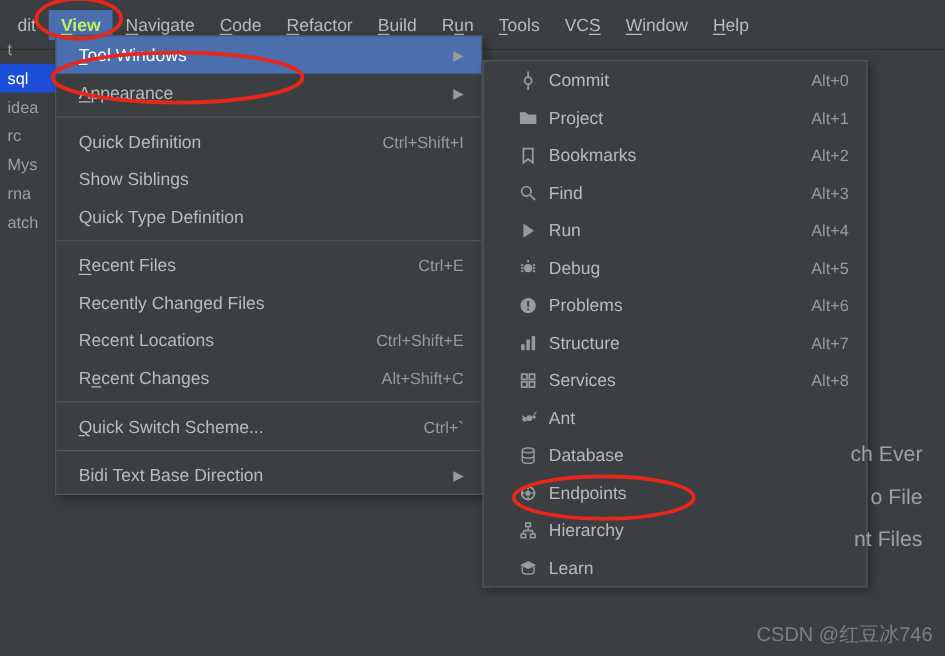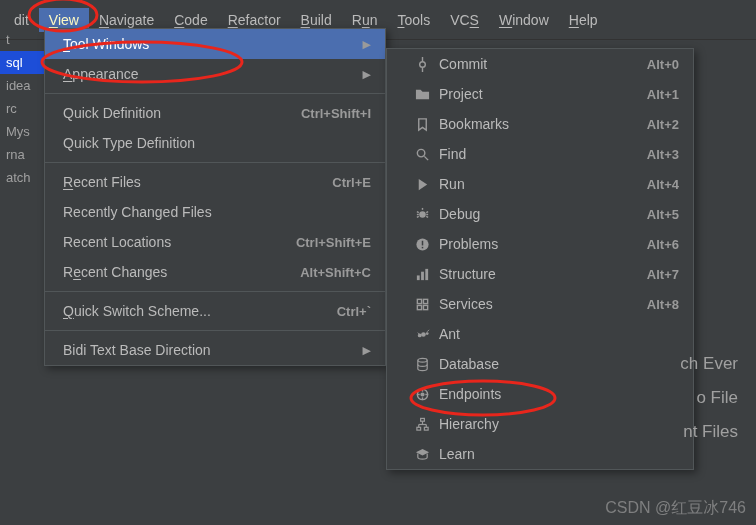--- a/index.html
+++ b/index.html
@@ -1,29 +1,29 @@
 <!DOCTYPE html>
 <html><head>
 <meta charset="utf-8">
 <style>
   * { margin:0; padding:0; box-sizing:border-box; font-family:"Segoe UI",Arial,sans-serif; }
   body { width:756px; height:525px; background:#3c3f41; color:#bbbbbb; font-size:14px; overflow:hidden; position:relative; }
   .menubar { height:40px; background:#3c3f41; display:flex; align-items:center; padding-left:4px; border-bottom:1px solid #323232; }
   .menubar .mi { padding:4px 10px; color:#bbbbbb; position:relative; }
-  .menubar .mi.open { background:#4b6eaf; color:#fef9c3; }
+  .menubar .mi.open { background:#4b6eaf; color:#bef264;font-weight:bold; }
   .und { text-decoration:underline; text-underline-offset:2px; }
   .left-strip { position:absolute; left:0; top:28px; width:44px; color:#a0a0a0; font-size:13px; }
   .left-strip div { padding:4px 6px; }
   .left-strip .sel { background:#1d4ed8; color:#fff; }
   .dropdown { position:absolute; left:44px; top:28px; width:342px; background:#3c3f41; border:1px solid #515658; box-shadow:3px 3px 8px rgba(0,0,0,0.4); }
   .submenu { position:absolute; left:386px; top:48px; width:308px; background:#3c3f41; border:1px solid #515658; box-shadow:3px 3px 8px rgba(0,0,0,0.4); }
   .row { display:flex; align-items:center; height:30px; padding-left:18px; padding-right:14px; }
   .row.hl { background:#4b6eaf; color:#fff; }
   .row .lbl { flex:1; }
-  .row .sc { color:#9a9a9a; font-size:13px;font-weight:bold; }
+  .row .sc { color:#9a9a9a; font-size:13px; }
   .row .arrow { color:#9a9a9a; font-size:11px; margin-left:8px; }
   .sep { height:1px; background:#515658; margin:4px 0; }
   .submenu .row { padding-left:24px; }
   .ic { width:22px; display:flex; justify-content:center; color:#9a9a9a; font-size:14px; }
   .submenu .lbl { padding-left:6px; }
   .right-bg { position:absolute; right:0; top:340px; font-size:17px; color:#a0a0a0; }
   .right-bg div { margin:14px 12px; text-align:right; padding-right:6px; }
   .watermark { position:absolute; right:10px; bottom:6px; color:#9a9a9a; font-size:16px; opacity:0.7; }
   svg.ann { position:absolute; top:0; left:0; pointer-events:none; }
   .svgico { width:15px; height:15px; }
@@ -61,20 +61,23 @@
     <div class="row">
       <span class="lbl"><span class="und">A</span>ppearance</span>
       <span class="arrow">▶</span>
     </div>
     <div class="sep"></div>
     <div class="row">
       <span class="lbl">Quick Definition</span>
       <span class="sc">Ctrl+Shift+I</span>
     </div>
     <div class="row">
+      <span class="lbl">Show Siblings</span>
+    </div>
+    <div class="row">
       <span class="lbl">Quick Type Definition</span>
     </div>
     <div class="sep"></div>
     <div class="row">
       <span class="lbl"><span class="und">R</span>ecent Files</span>
       <span class="sc">Ctrl+E</span>
     </div>
     <div class="row">
       <span class="lbl">Recently Changed Files</span>
     </div>

